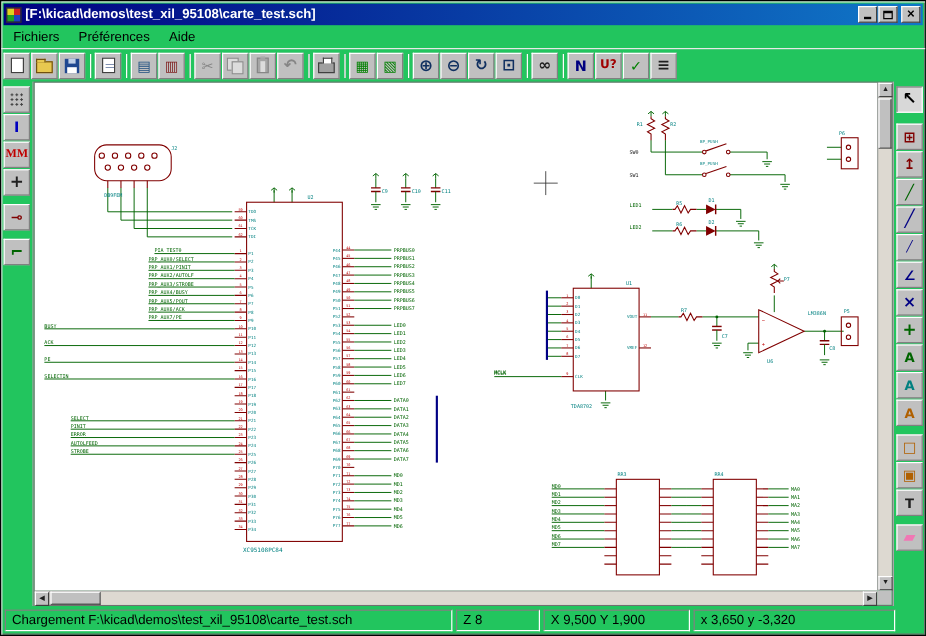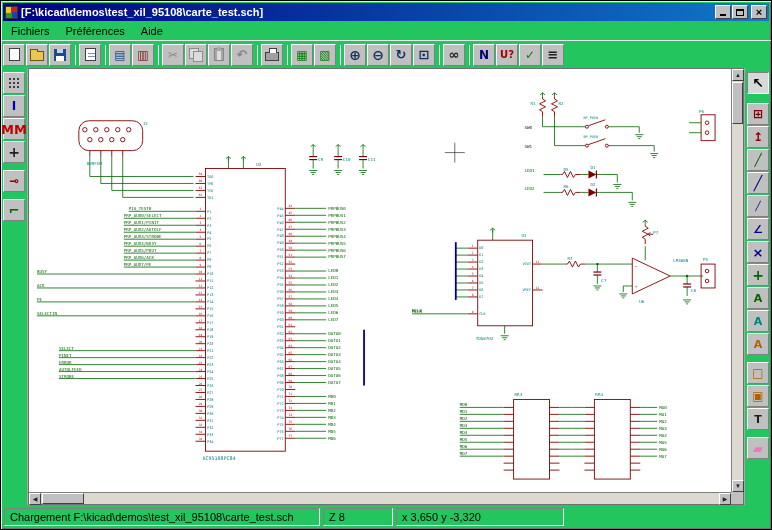--- a/index.html
+++ b/index.html
@@ -63,21 +63,21 @@
 .hscroll{display:flex;background:#d8d4cc;border-top:1px solid #808080}
 .sbtn{width:12px;height:12px;flex:none;background:#c0c0c0;border:1px solid;border-color:#fff #404040 #404040 #fff;
   font-size:6px;line-height:9px;text-align:center;padding:0;color:#202020}
 .vthumb{width:11px;height:42px;background:#c0c0c0;border:1px solid;border-color:#fff #404040 #404040 #fff;margin:1px 0 0 0;flex:none}
 .hthumb{height:11px;width:42px;background:#c0c0c0;border:1px solid;border-color:#fff #404040 #404040 #fff;margin:0 0 0 1px;flex:none}
 .strack{flex:1;background:#ddd9d1}
 .corner{background:#c0c0c0}
 
 .statusbar{height:24px;flex:none;display:flex;align-items:center;gap:3px;padding:2px 3px}
 .sb-panel{height:18px;border:1px solid;border-color:#808080 #fff #fff #808080;padding:2px 5px;white-space:nowrap;overflow:hidden}
-.sb-msg{width:316px;flex:none}
+.sb-msg{width:373px;flex:none}
 .sb-z{width:70px;flex:none}
 .sb-abs{width:122px;flex:none}
 .sb-rel{width:168px;flex:none}
 .sb-fill{flex:1;border:none}
 
 .wire{fill:none;stroke:#006400;stroke-width:0.8}
 .bus{fill:none;stroke:#000084;stroke-width:1.8}
 .comp{fill:none;stroke:#800000;stroke-width:0.9}
 .compb{fill:none;stroke:#800000;stroke-width:1.2}
 .compf{fill:#800000;stroke:none}
@@ -195,21 +195,21 @@
 
   <div class="main">
     <div class="sidebar left">
         <button class="tbtn">
           <span class="ticon i-grid"></span>
         </button>
         <button class="tbtn">
           <span class="ticon" style="color: rgb(0, 0, 192); font-size: 12px;">I</span>
         </button>
         <button class="tbtn">
-          <span class="ticon" style="color: rgb(192, 0, 0); font-size: 13px;">MM</span>
+          <span class="ticon" style="color: rgb(192, 0, 0); font-size: 10px; font-family: Liberation Serif, serif;">MM</span>
         </button>
         <button class="tbtn">
           <span class="ticon" style="color: rgb(32, 32, 32); font-size: 14px;">+</span>
         </button>
         <span class="tgap" style="height: 6px;"></span>
         <button class="tbtn">
           <span class="ticon" style="color: rgb(128, 0, 0); font-size: 12px;">⊸</span>
         </button>
         <span class="tgap" style="height: 6px;"></span>
         <button class="tbtn">
@@ -912,17 +912,18 @@
         <span class="tgap" style="height: 6px;"></span>
         <button class="tbtn">
           <span class="ticon" style="color: rgb(240, 120, 180); font-size: 13px;">▰</span>
         </button>
       </div>
   </div>
 
   <div class="statusbar">
     <span class="sb-panel sb-msg">Chargement F:\kicad\demos\test_xil_95108\carte_test.sch</span>
     <span class="sb-panel sb-z">Z 8</span>
+    <span class="sb-panel sb-abs">X 9,500 Y 1,900</span>
     <span class="sb-panel sb-rel">x 3,650 y -3,320</span>
     <span class="sb-fill"></span>
   </div>
 
 </div>
 
 </body></html>

